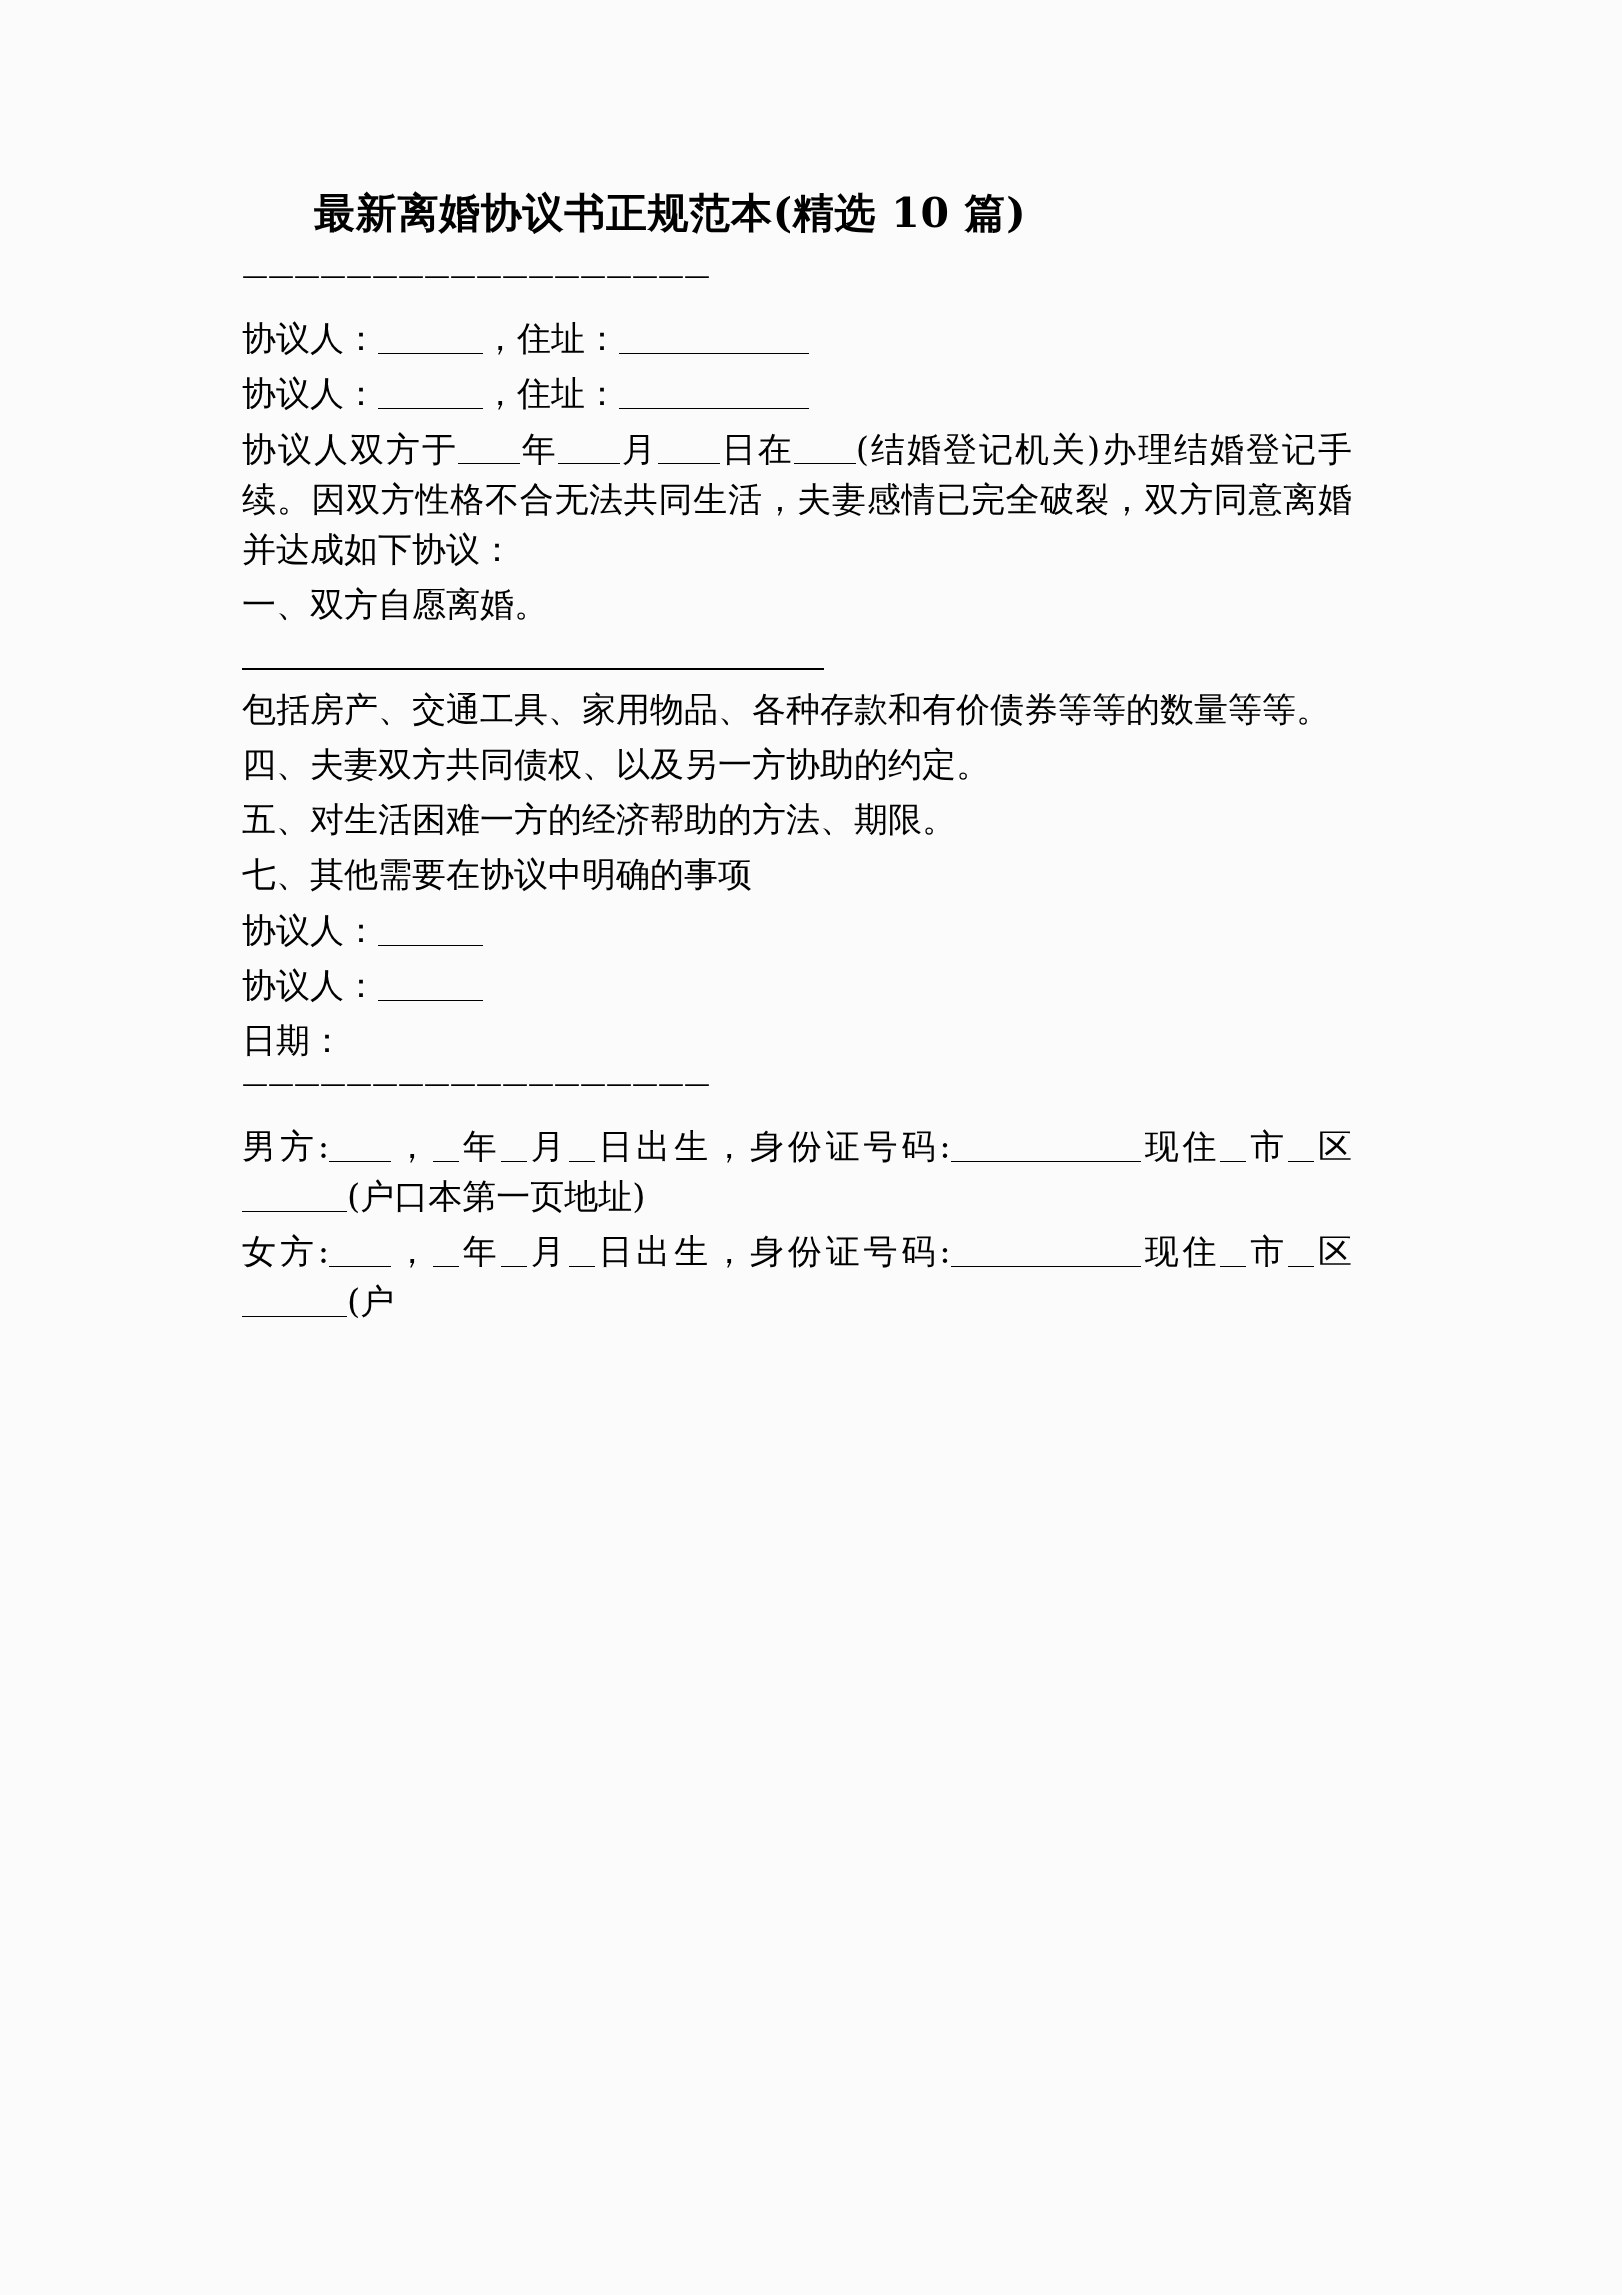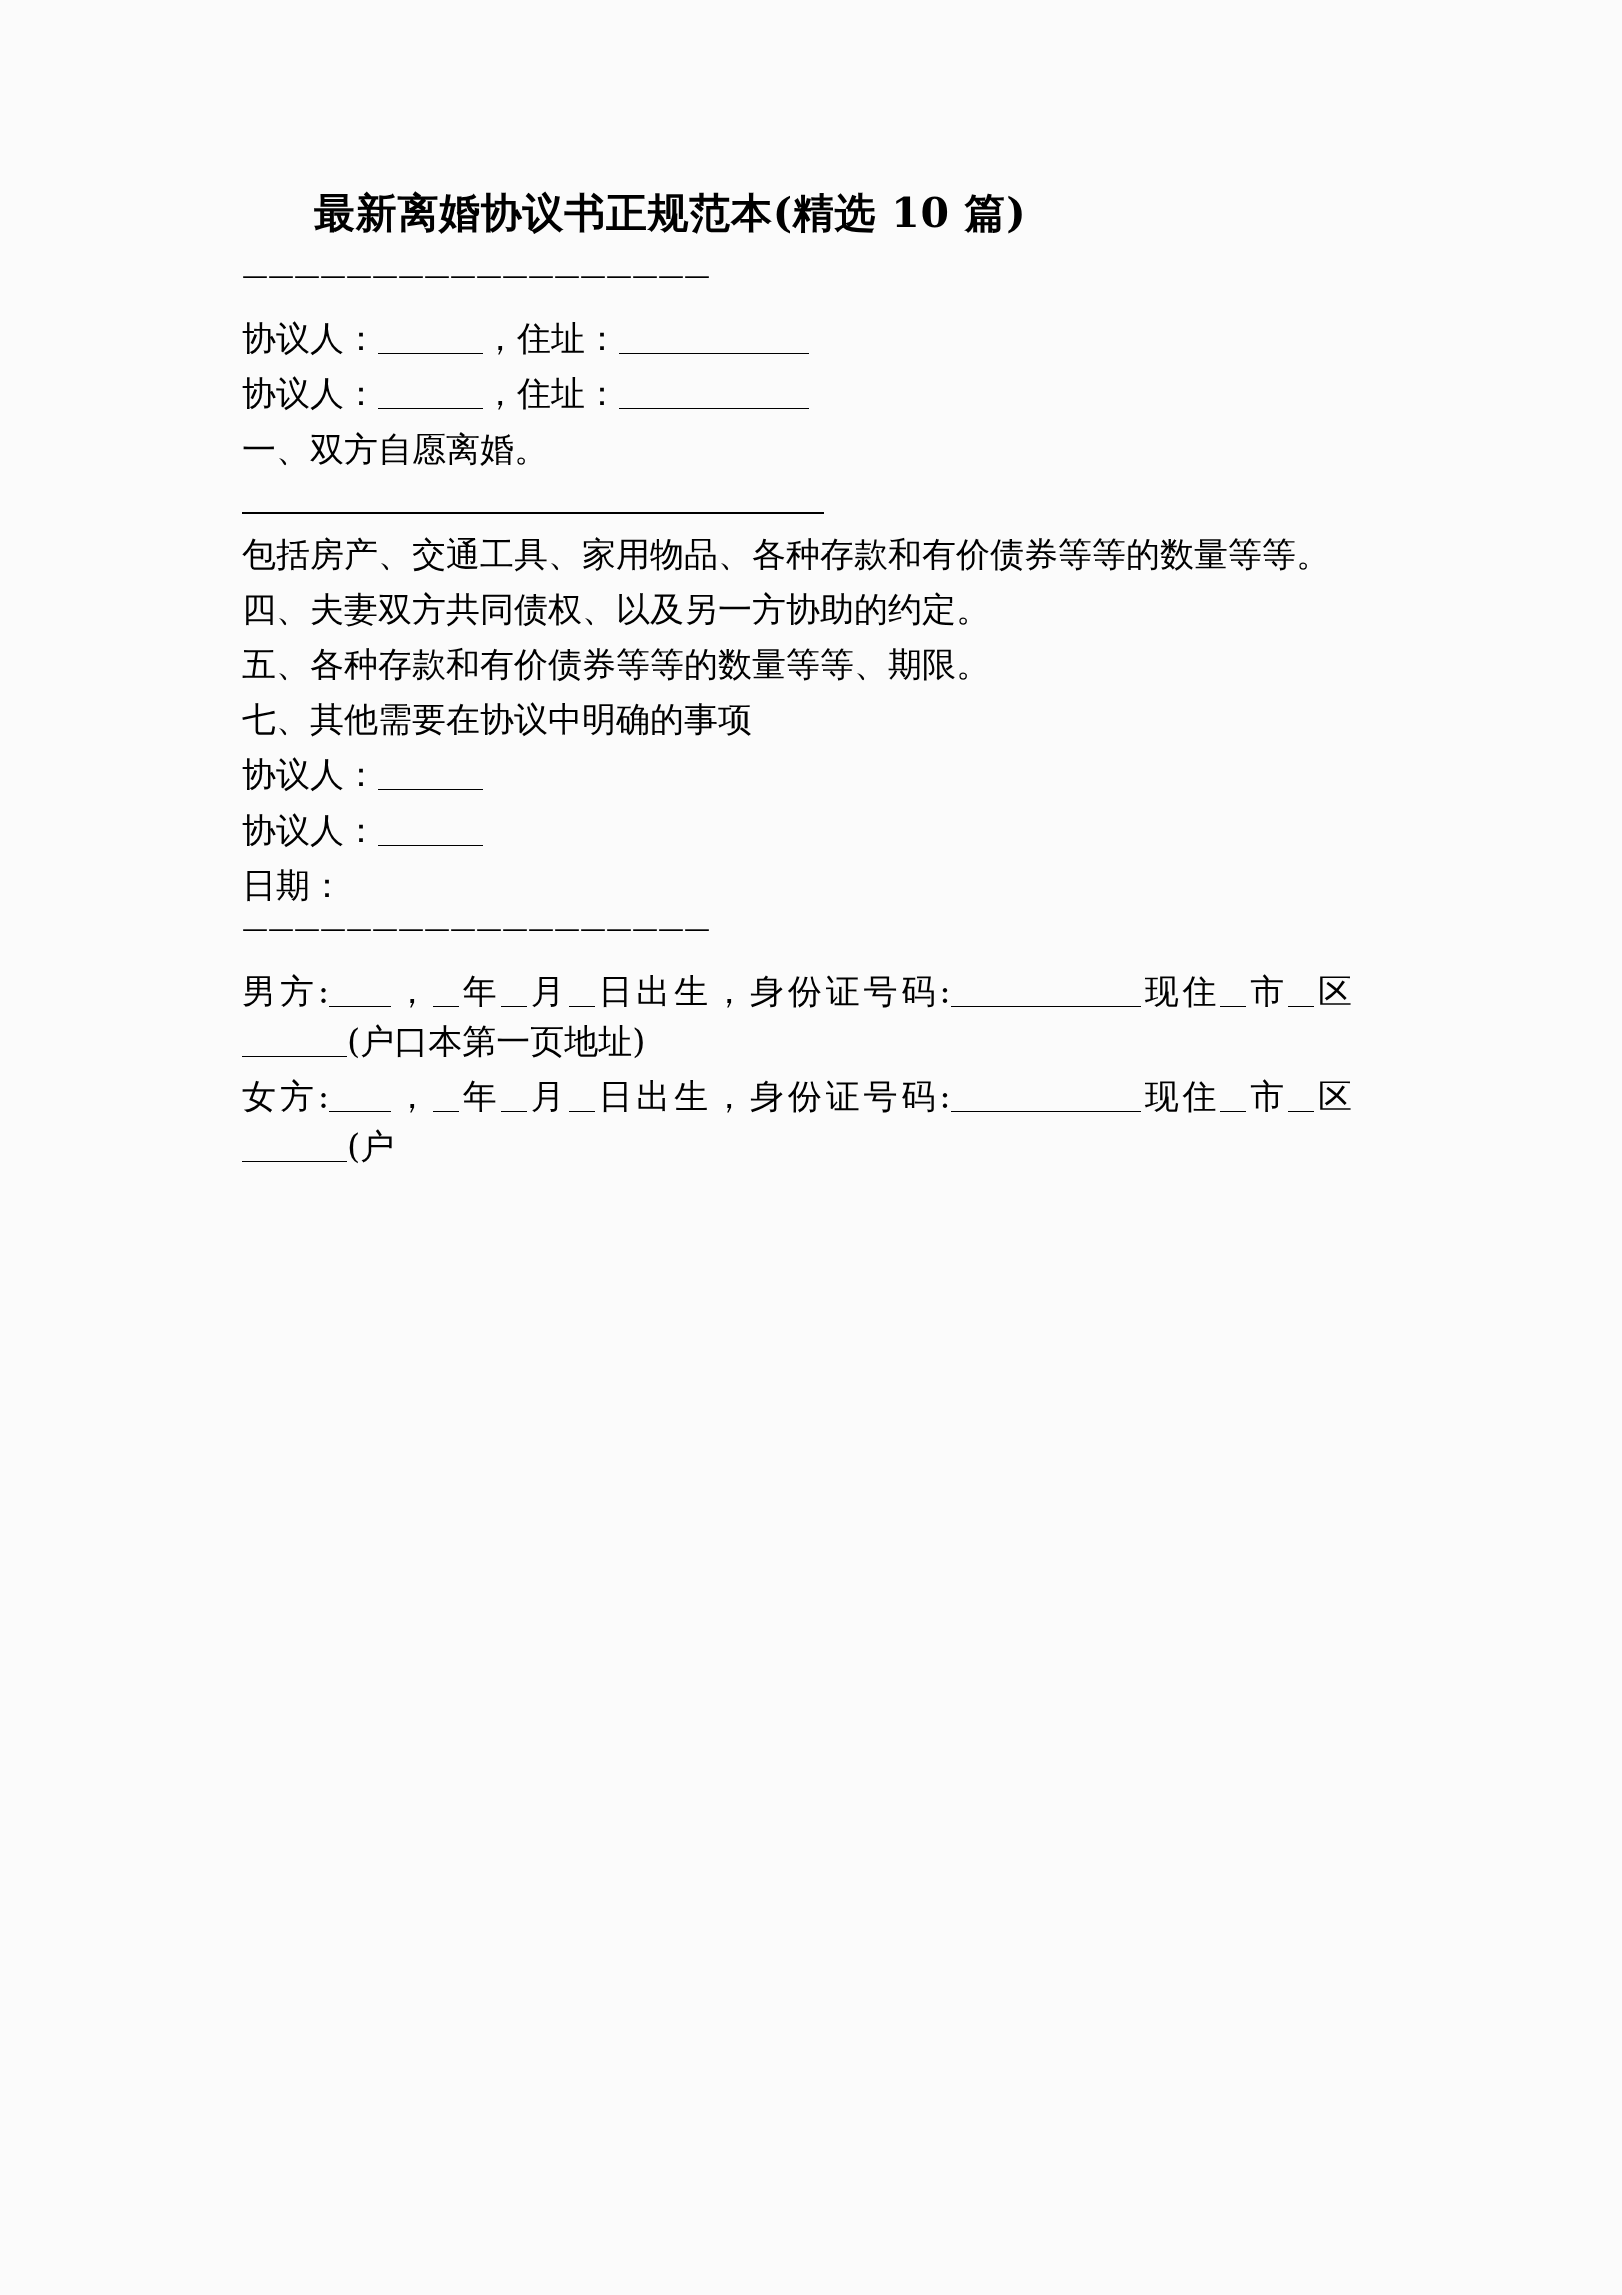--- a/index.html
+++ b/index.html
@@ -80,33 +80,34 @@
 <div class="page">
 
   <h1 class="doc-title">最新离婚协议书正规范本(精选 10 篇)</h1>
 
   <div class="divider">——————————————————</div>
 
   <p class="para"><span>协议人：</span><span class="u u-m"></span><span>，住址：</span><span class="u u-xl"></span></p>
 
   <p class="para"><span>协议人：</span><span class="u u-m"></span><span>，住址：</span><span class="u u-xl"></span></p>
 
+  <p class="para"><span>协议人双方于</span><span class="u u-s"></span><span>年</span><span class="u u-s"></span><span>月</span><span class="u u-s"></span><span>日在</span><span class="u u-s"></span><span>(结婚登记机关)办理结婚登记手续。因双方性格不合无法共同生活，夫妻感情已完全破裂，双方同意离婚并达成如下协议：</span></p>
 
   <p class="para"><span>一、</span><span>双方自愿离婚。</span></p>
 
 
 
 
   <span class="blank-rule"></span>
 
   <p class="para"><span>包括房产、交通工具、家用物品、各种存款和有价债券等等的数量等等。</span></p>
 
   <p class="para"><span>四、</span><span>夫妻双方共同债权、以及另一方协助的约定。</span></p>
 
-  <p class="para"><span>五、</span><span>各种存款和有价债券等等的数量等等、期限。</span></p>
+  <p class="para"><span>五、</span><span>对生活困难一方的经济帮助的方法、期限。</span></p>
 
 
   <p class="para"><span>七、</span><span>其他需要在协议中明确的事项</span></p>
 
 
   <p class="para"><span>协议人：</span><span class="u u-m"></span></p>
 
   <p class="para"><span>协议人：</span><span class="u u-m"></span></p>
 
   <p class="para"><span>日期：</span></p>

